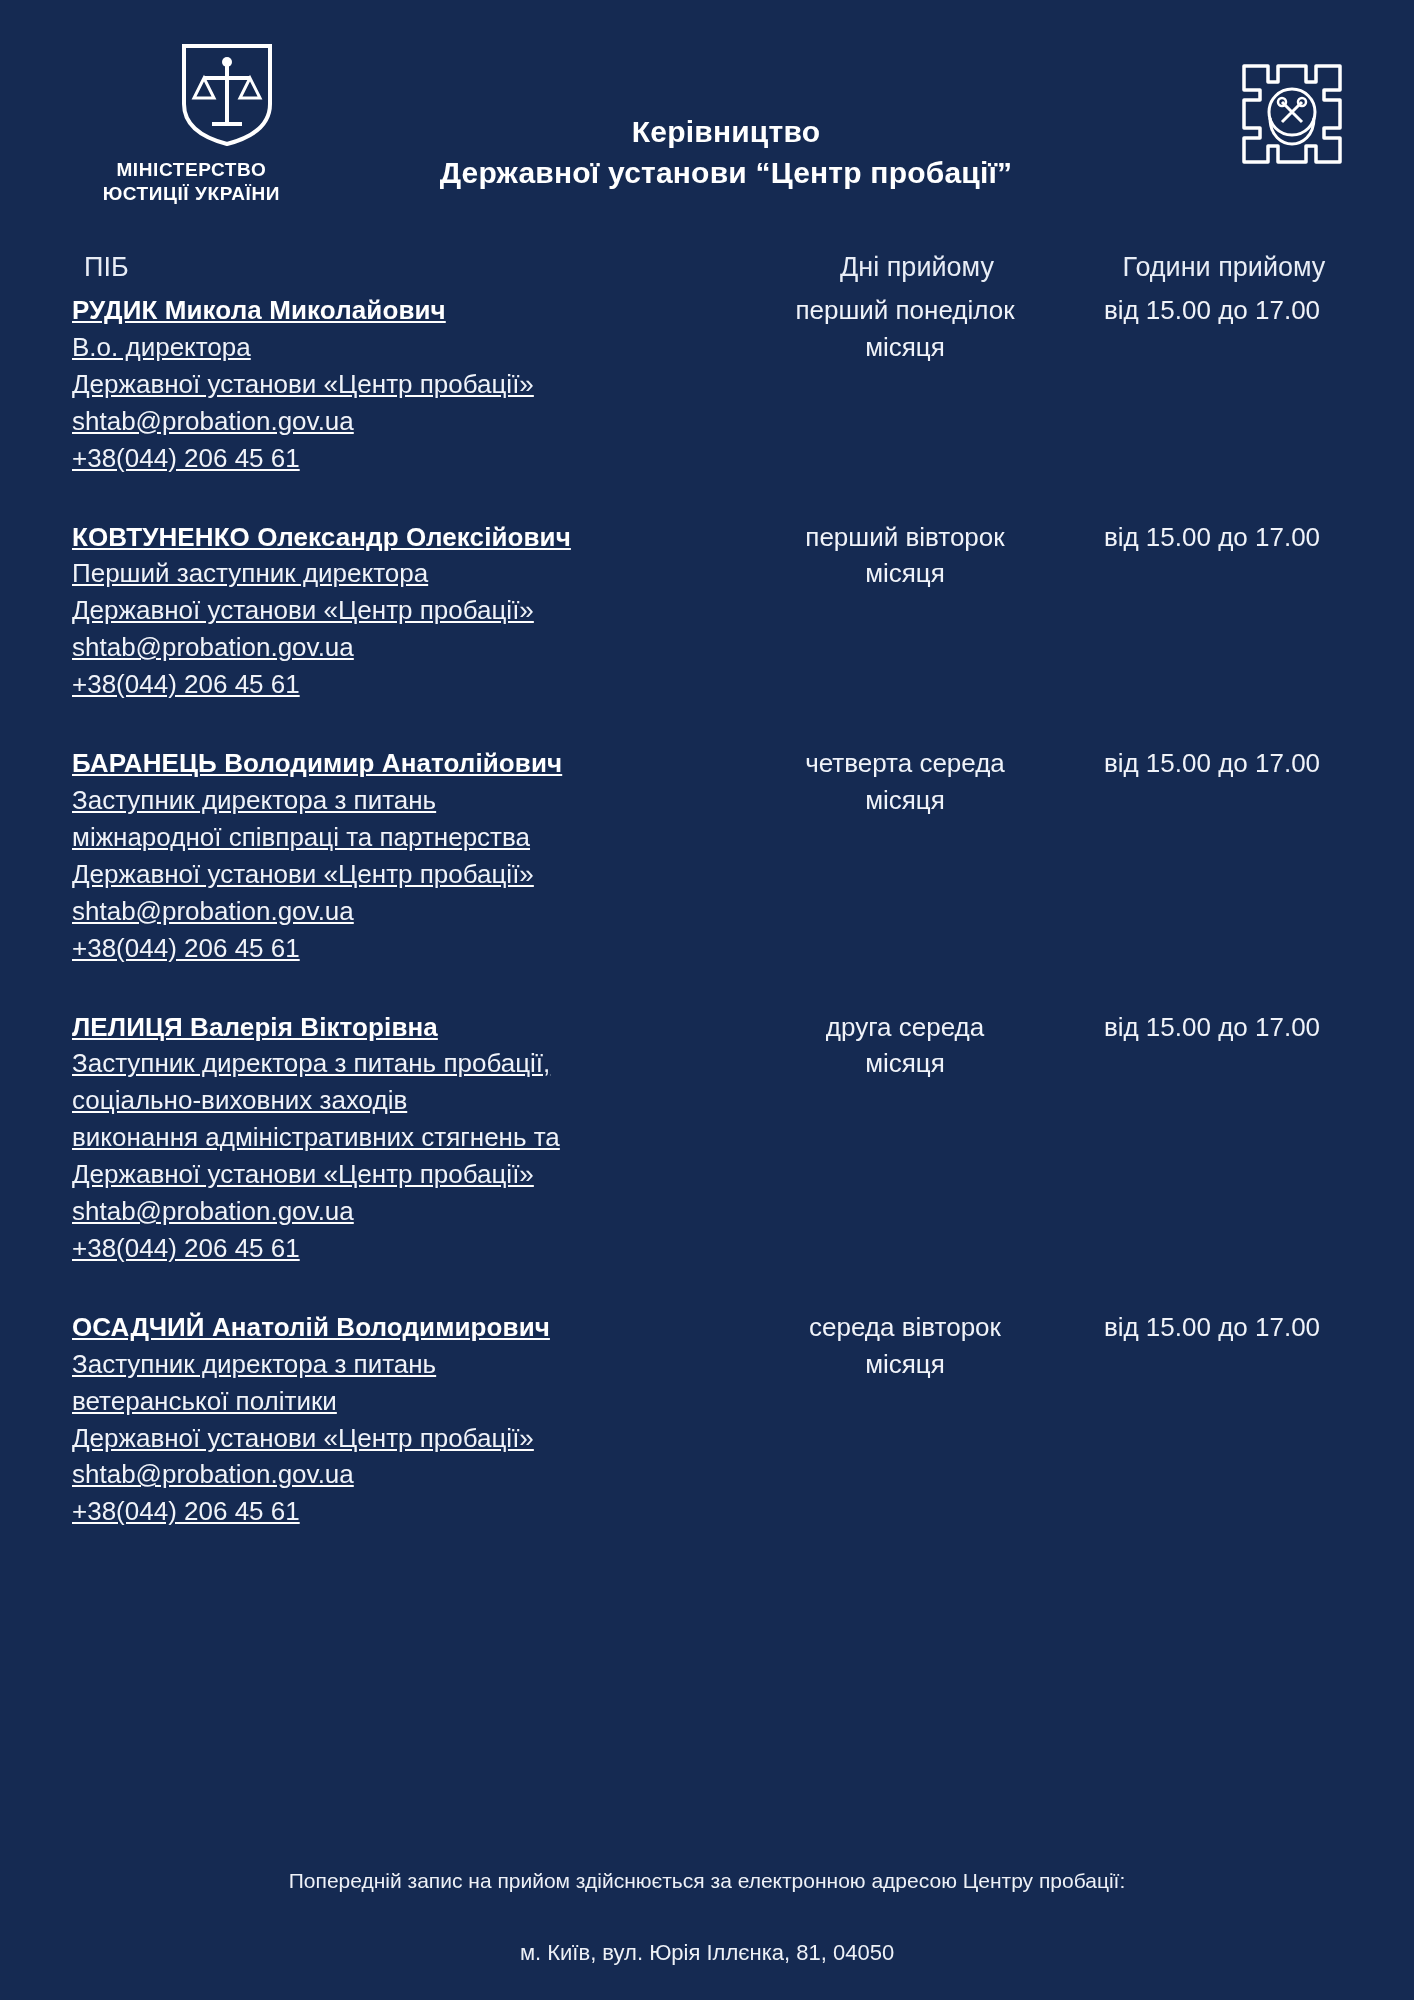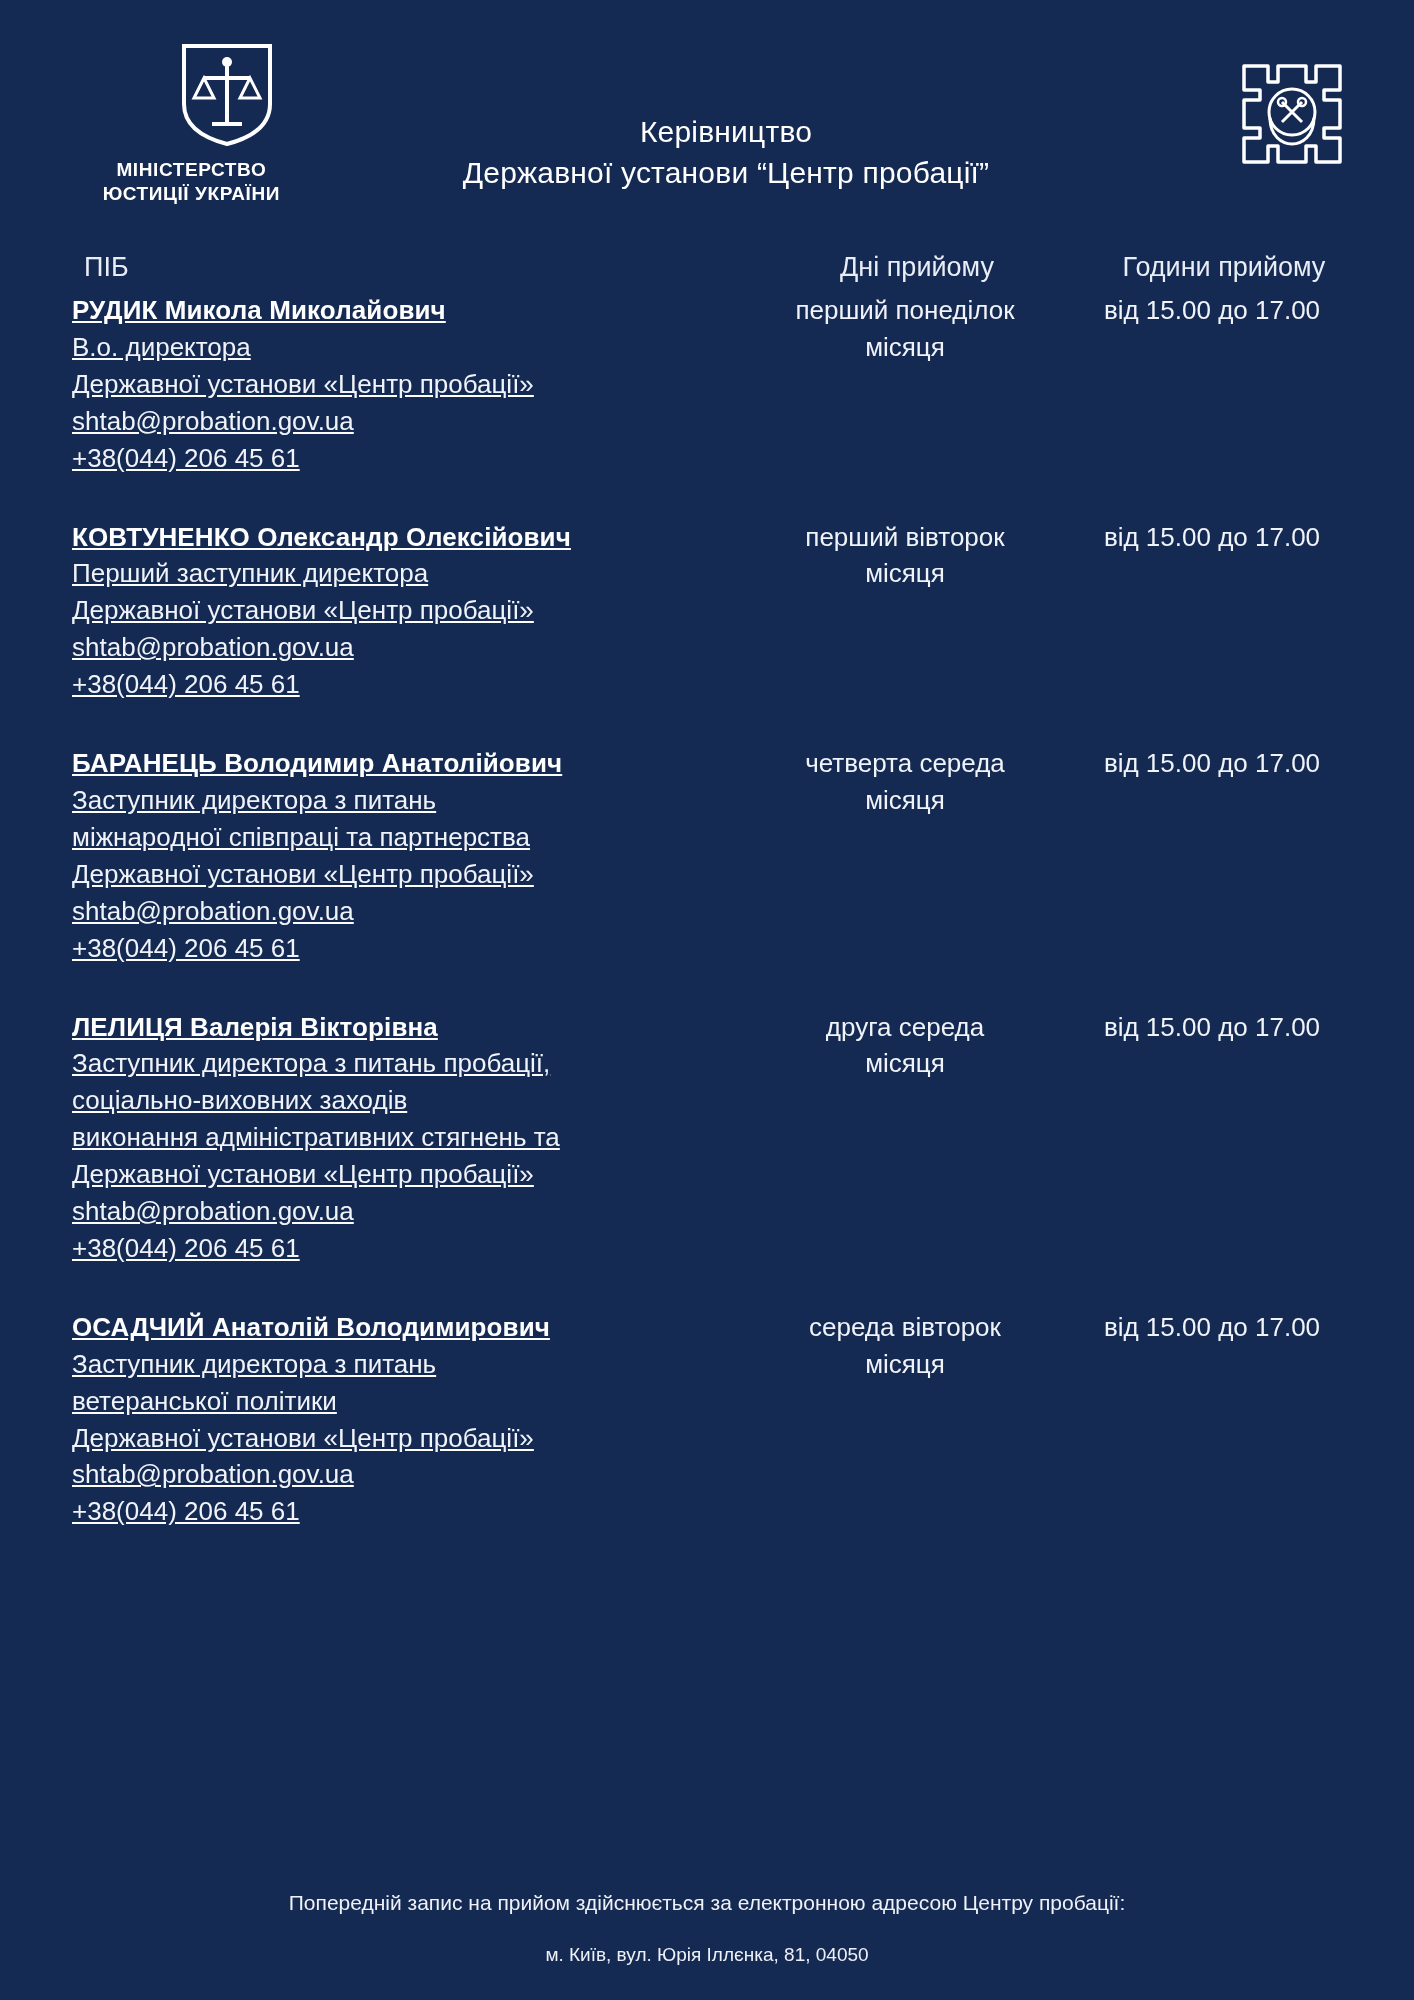--- a/index.html
+++ b/index.html
@@ -48,21 +48,21 @@
     line-height: 1.25;
     color: #ffffff;
   }
   .header-title {
     flex: 1;
     text-align: center;
     padding-top: 78px;
   }
   .header-title .line {
     font-size: 30px;
-    font-weight: normal;
+    font-weight: bold;
     line-height: 1.35;
     letter-spacing: 0.2px;
   }
   .logo-right {
     width: 190px;
     display: flex;
     justify-content: flex-end;
     padding-top: 10px;
   }
 
@@ -155,22 +155,22 @@
     bottom: 34px;
     text-align: center;
   }
   .footer .note {
     font-size: 21px;
     line-height: 1.5;
     color: #eef1f7;
   }
   .footer .note b { font-weight: bold; }
   .footer .addr {
-    margin-top: 26px;
-    font-size: 19px;
+    margin-top: 44px;
+    font-size: 22px;
     color: #eef1f7;
     text-align: center;
   }
 </style>
 </head>
 <body>
 
 <div class="page">
 
   <div class="header">

